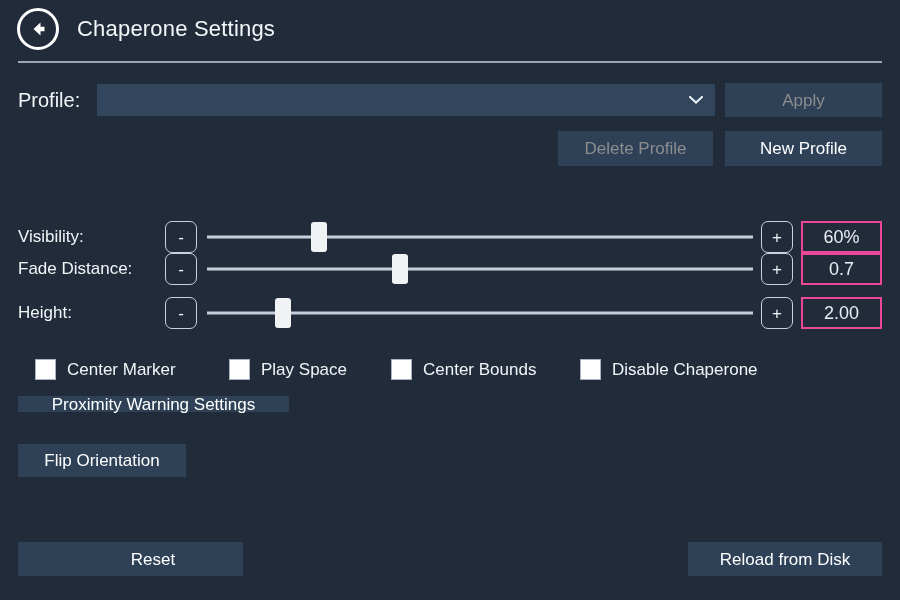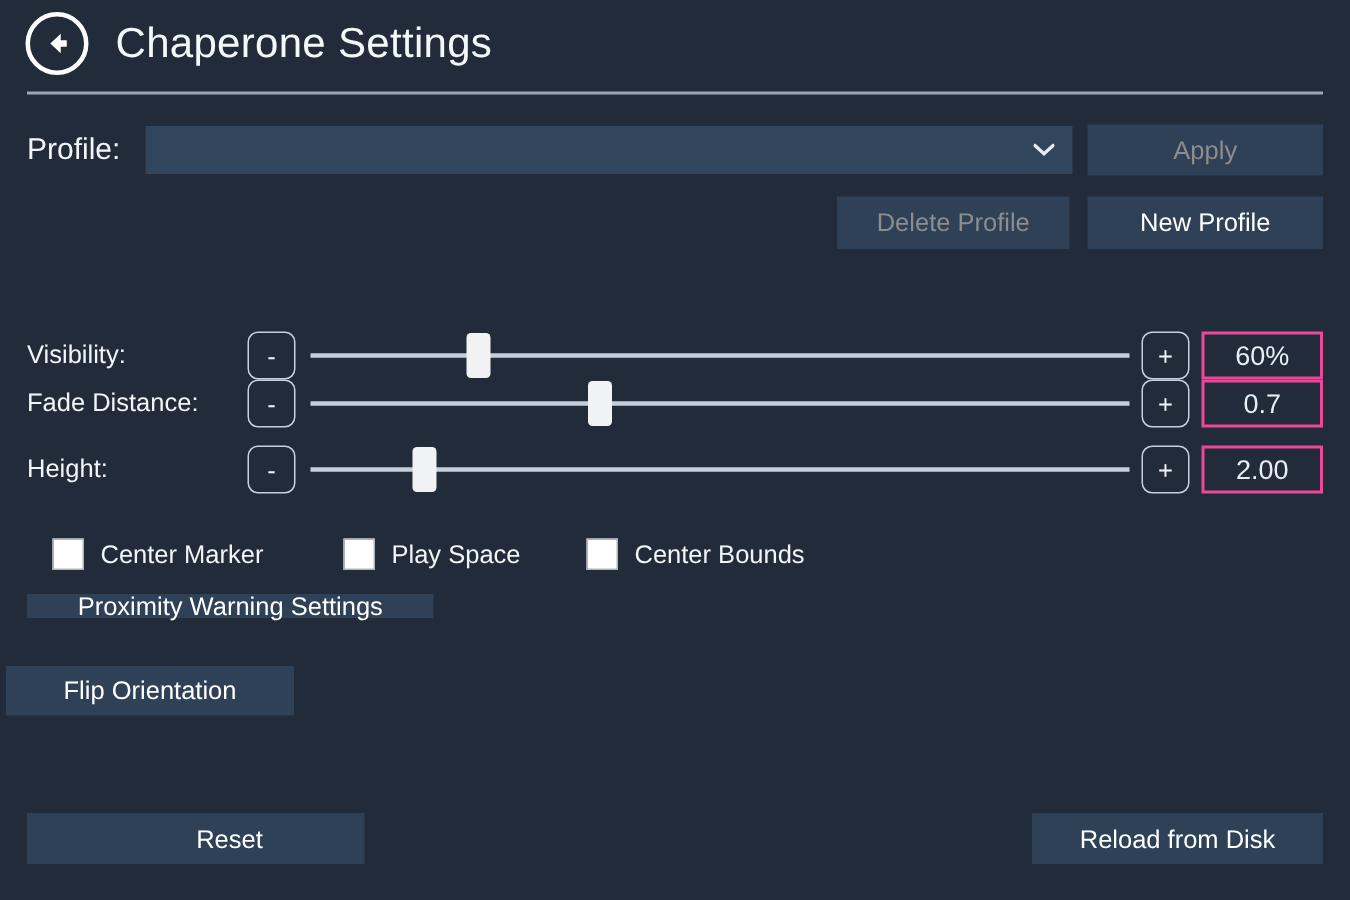--- a/index.html
+++ b/index.html
@@ -34,21 +34,21 @@
     box-sizing: border-box;
     display: flex;
     align-items: center;
     justify-content: center;
     cursor: pointer;
     flex: none;
   }
   #back-button svg { display: block; }
   #page-title {
     margin-left: 18px;
-    font-size: 28px;
+    font-size: 22px;
     line-height: 32px;
     font-weight: 400;
     letter-spacing: 0.2px;
     color: #f4f7fa;
     white-space: nowrap;
   }
   #header-divider {
     position: absolute;
     left: 18px;
     top: 61px;
@@ -239,22 +239,22 @@
     color: #f2f5f8;
     white-space: nowrap;
   }
 
   
   #proximity-button {
     left: 18px; top: 396px;
     width: 271px; height: 16px;
   }
   #flip-button {
-    left: 4px; top: 444px;
-    width: 192px; height: 33px;
+    left: 18px; top: 444px;
+    width: 168px; height: 33px;
   }
   #reset-button {
     left: 18px; top: 542px;
     width: 225px; height: 34px; padding-left: 45px;
   }
   #reload-button {
     left: 688px; top: 542px;
     width: 194px; height: 34px;
   }
 </style>
@@ -325,18 +325,22 @@
     <span class="checkbox-label">Center Marker</span>
   </div>
   <div class="checkbox-item" id="cb-1" style="left: 217px;">
     <span class="checkbox-box"></span>
     <span class="checkbox-label">Play Space</span>
   </div>
   <div class="checkbox-item" id="cb-2" style="left: 379px;">
     <span class="checkbox-box"></span>
     <span class="checkbox-label">Center Bounds</span>
   </div>
+  <div class="checkbox-item" id="cb-3" style="left: 568px;">
+    <span class="checkbox-box"></span>
+    <span class="checkbox-label">Disable Chaperone</span>
+  </div>
 </div>
 
 <button class="btn" id="proximity-button">Proximity Warning Settings</button>
 <button class="btn" id="flip-button">Flip Orientation</button>
 <button class="btn" id="reset-button">Reset</button>
 <button class="btn" id="reload-button">Reload from Disk</button>
 
 </body></html>

